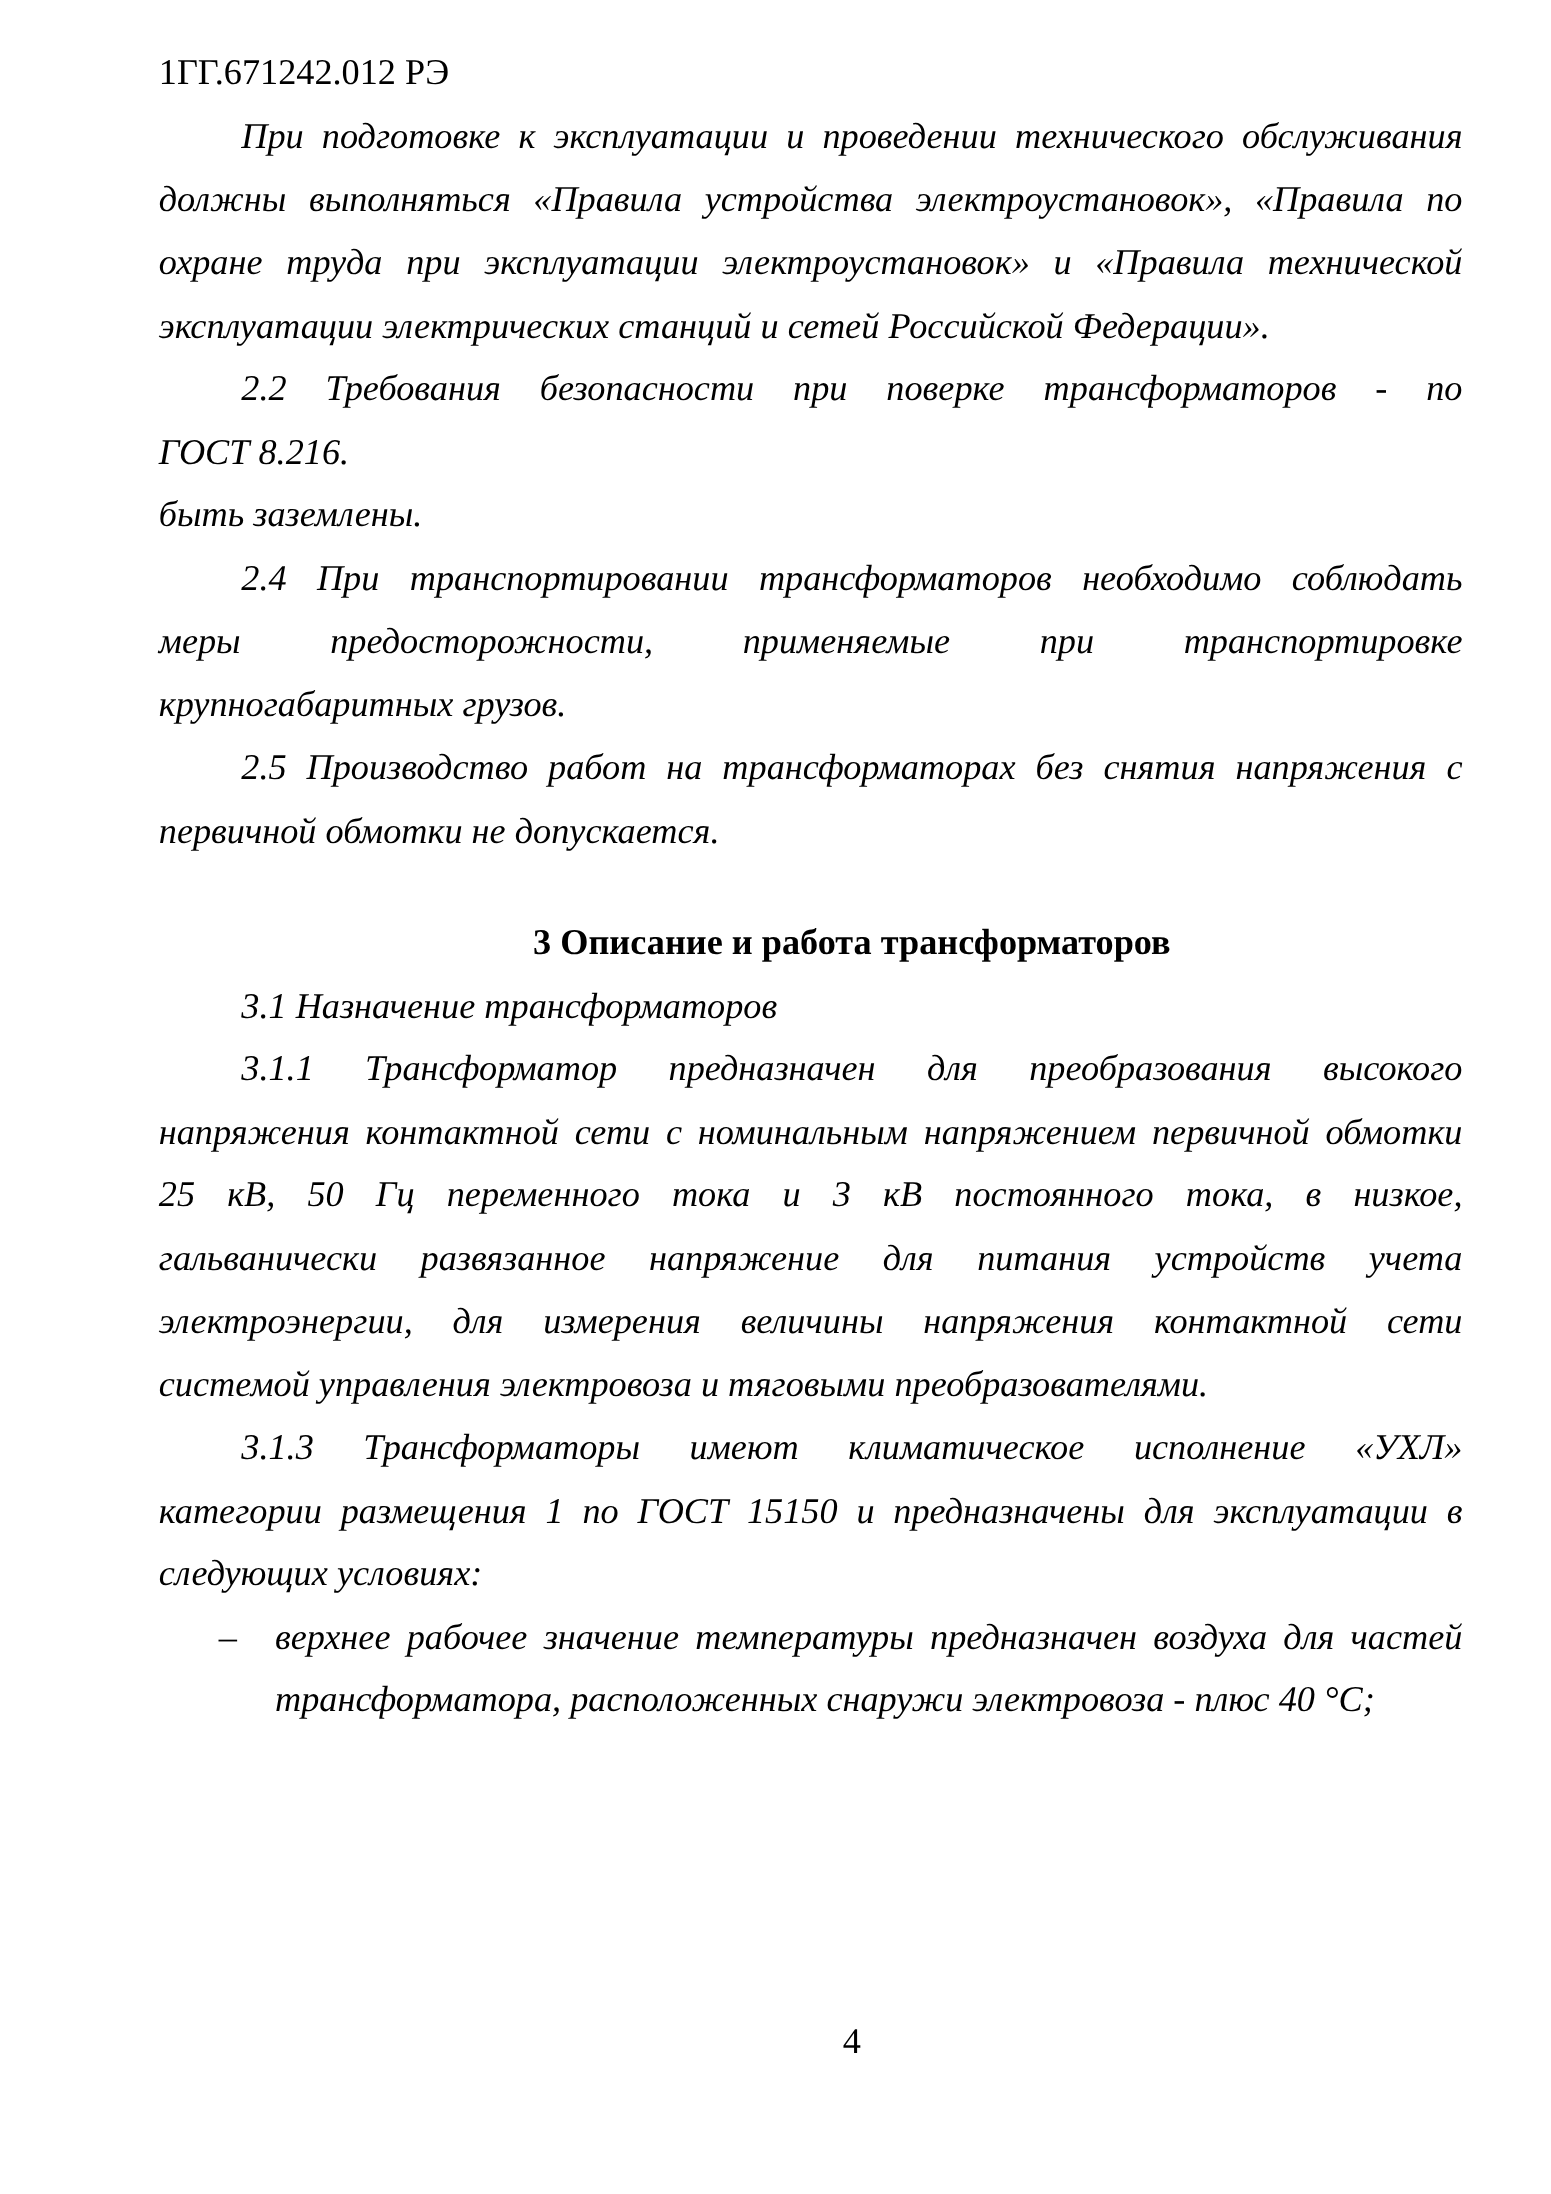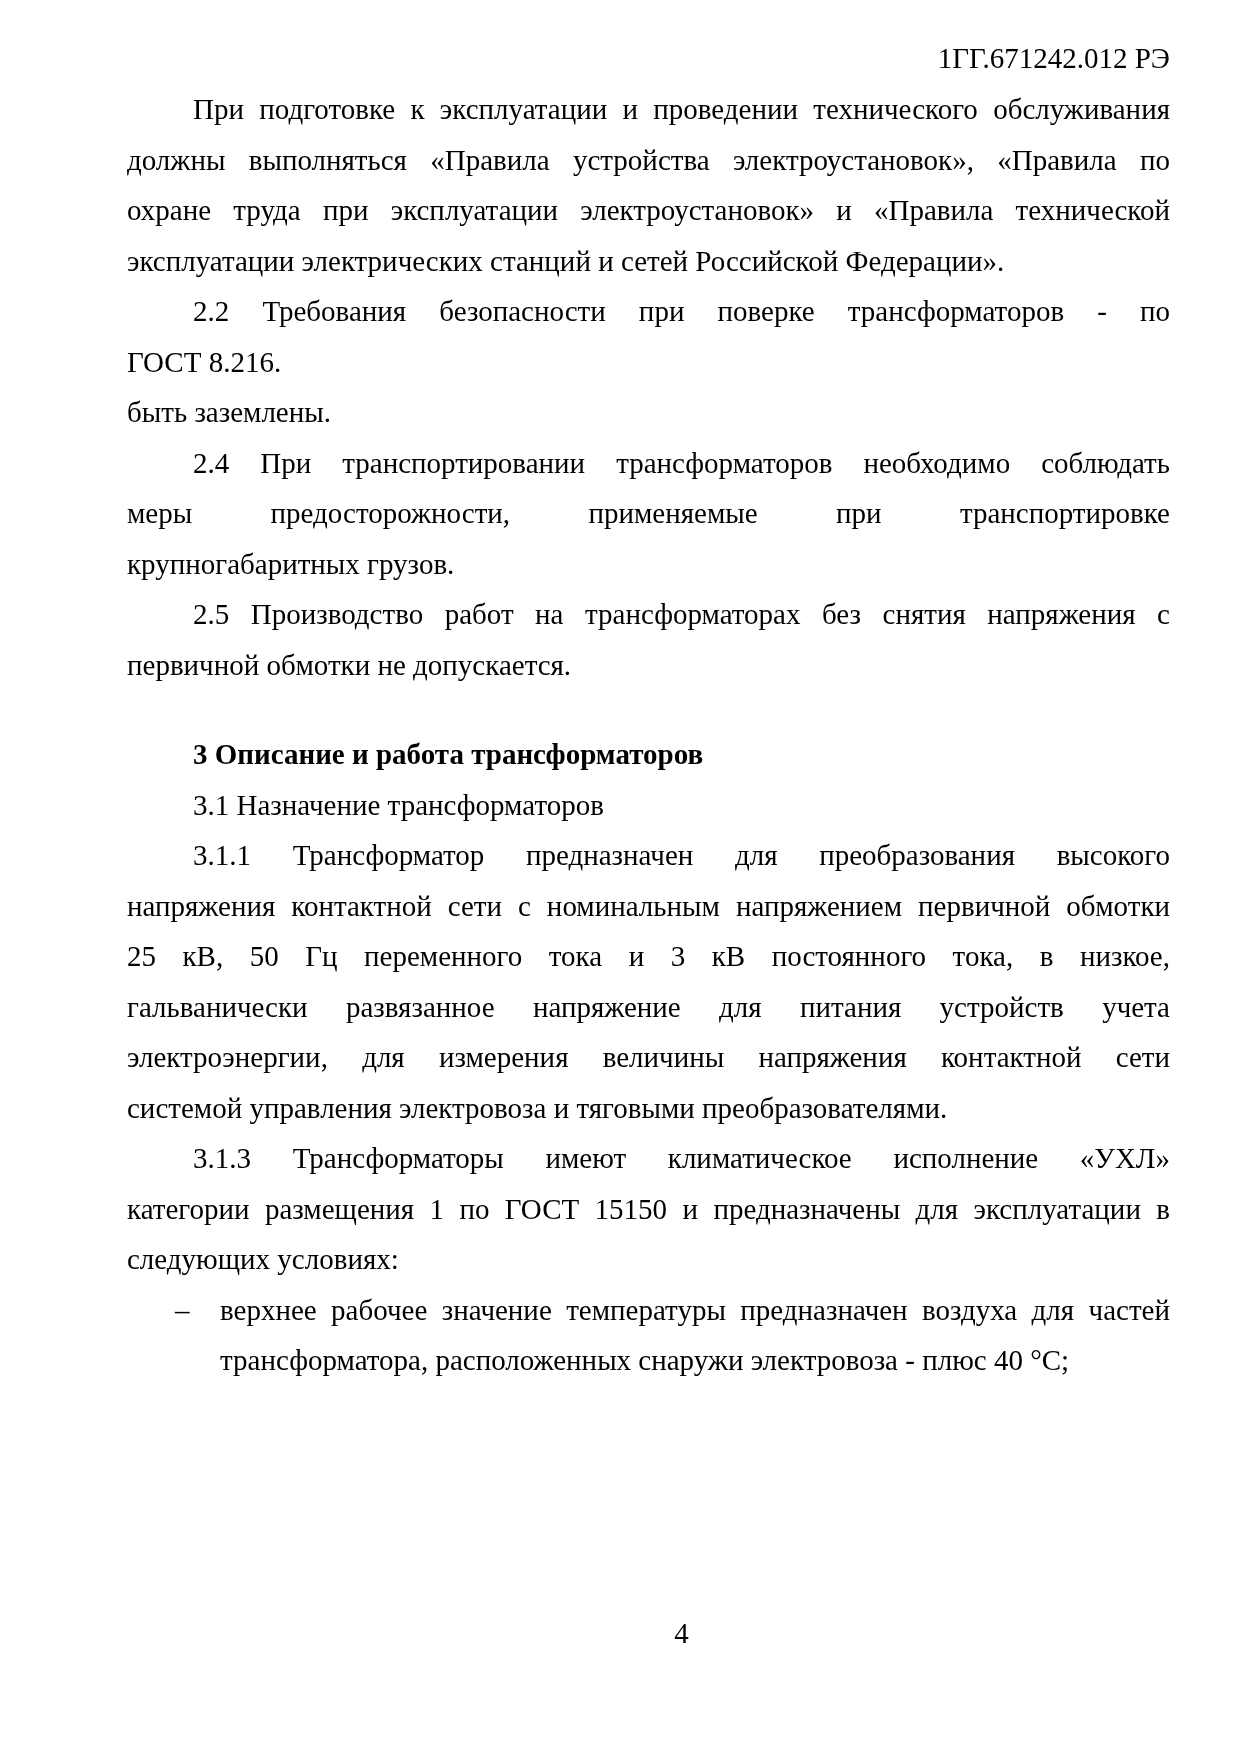--- a/index.html
+++ b/index.html
@@ -16,41 +16,42 @@
     font-family: "Liberation Serif", "DejaVu Serif", serif;
     font-size: 29px;
     overflow: hidden;
   }
   .header {
     position: absolute;
     top: 33px;
     left: 127px;
     width: 1043px;
     line-height: 50px;
-    text-align: right;
+    text-align: left;
     white-space: nowrap;
   }
   .content {
     position: absolute;
     top: 84px;
     left: 127px;
     width: 1043px;
     line-height: 50.5px;
   }
   .para { margin: 0; }
   .line {
     text-align: justify;
     text-align-last: justify;
     text-justify: inter-word;
+    font-style: italic;
   }
   .line.first { text-indent: 66px; }
   .line.last  { text-align-last: left; }
   .heading {
     font-weight: bold;
-    text-align: left;
+    text-align: center;
     box-sizing: border-box;
     padding-left: 66px;
     margin-top: 39px;
     line-height: 50.5px;
   }
   .list-item {
     position: relative;
     box-sizing: border-box;
     padding-left: 93px;
   }

